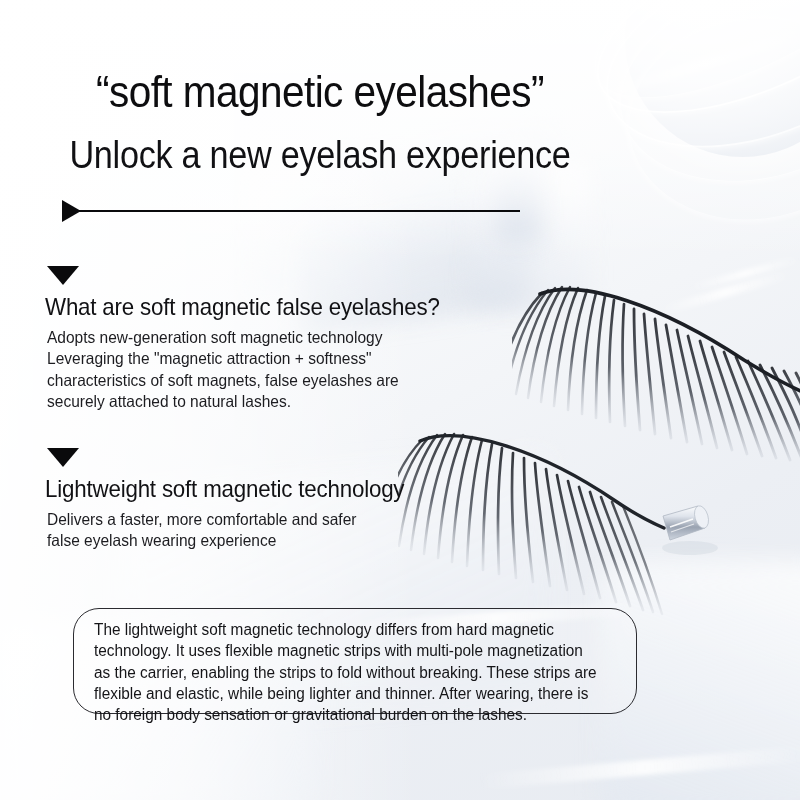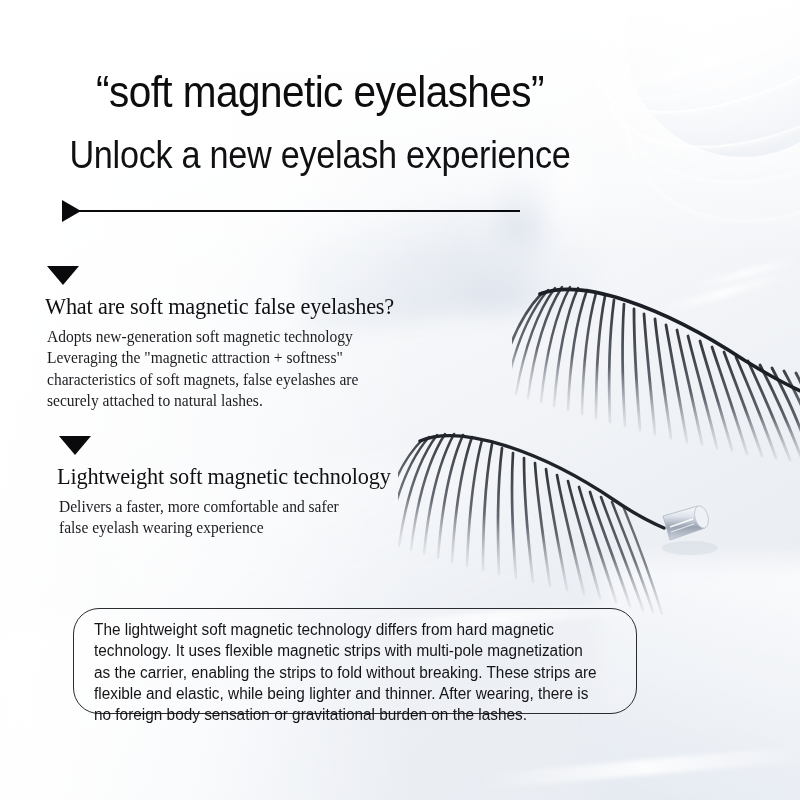--- a/index.html
+++ b/index.html
@@ -165,21 +165,21 @@
     border-left: 19px solid #0a0a0c;
   }
   .divider .rule {
     position: absolute;
     left: 17px; top: 10px;
     width: 441px; height: 2px;
     background: #0a0a0c;
   }
 
   
-  .section { position: absolute; font-family: Liberation Serif, serif; }
+  .section { position: absolute; }
   .tri-down {
     width: 0; height: 0;
     border-left: 16px solid transparent;
     border-right: 16px solid transparent;
     border-top: 19px solid #0a0a0c;
     margin-left: 2px;
   }
   .sec-title {
     font-size: 24px;
     color: #111114;
@@ -195,21 +195,21 @@
     line-height: 1.30;
     color: #1c1c20;
     transform: scaleX(0.94);
     transform-origin: left top;
     margin-top: 6px;
     white-space: pre-line;
   }
 
   #section-1 { left: 45px; top: 266px; width: 440px; }
   #section-1 .sec-body { margin-left: 2px; }
-  #section-2 { left: 45px; top: 436px; width: 430px; margin-left: 12px; }
+  #section-2 { left: 45px; top: 448px; width: 430px; }
   #section-2 .sec-body { margin-left: 2px; }
 
   
   #callout {
     position: absolute;
     left: 73px; top: 608px;
     width: 564px; height: 106px;
     border: 1.6px solid #2b2b30;
     border-radius: 26px;
     background: rgba(255,255,255,0.16);

